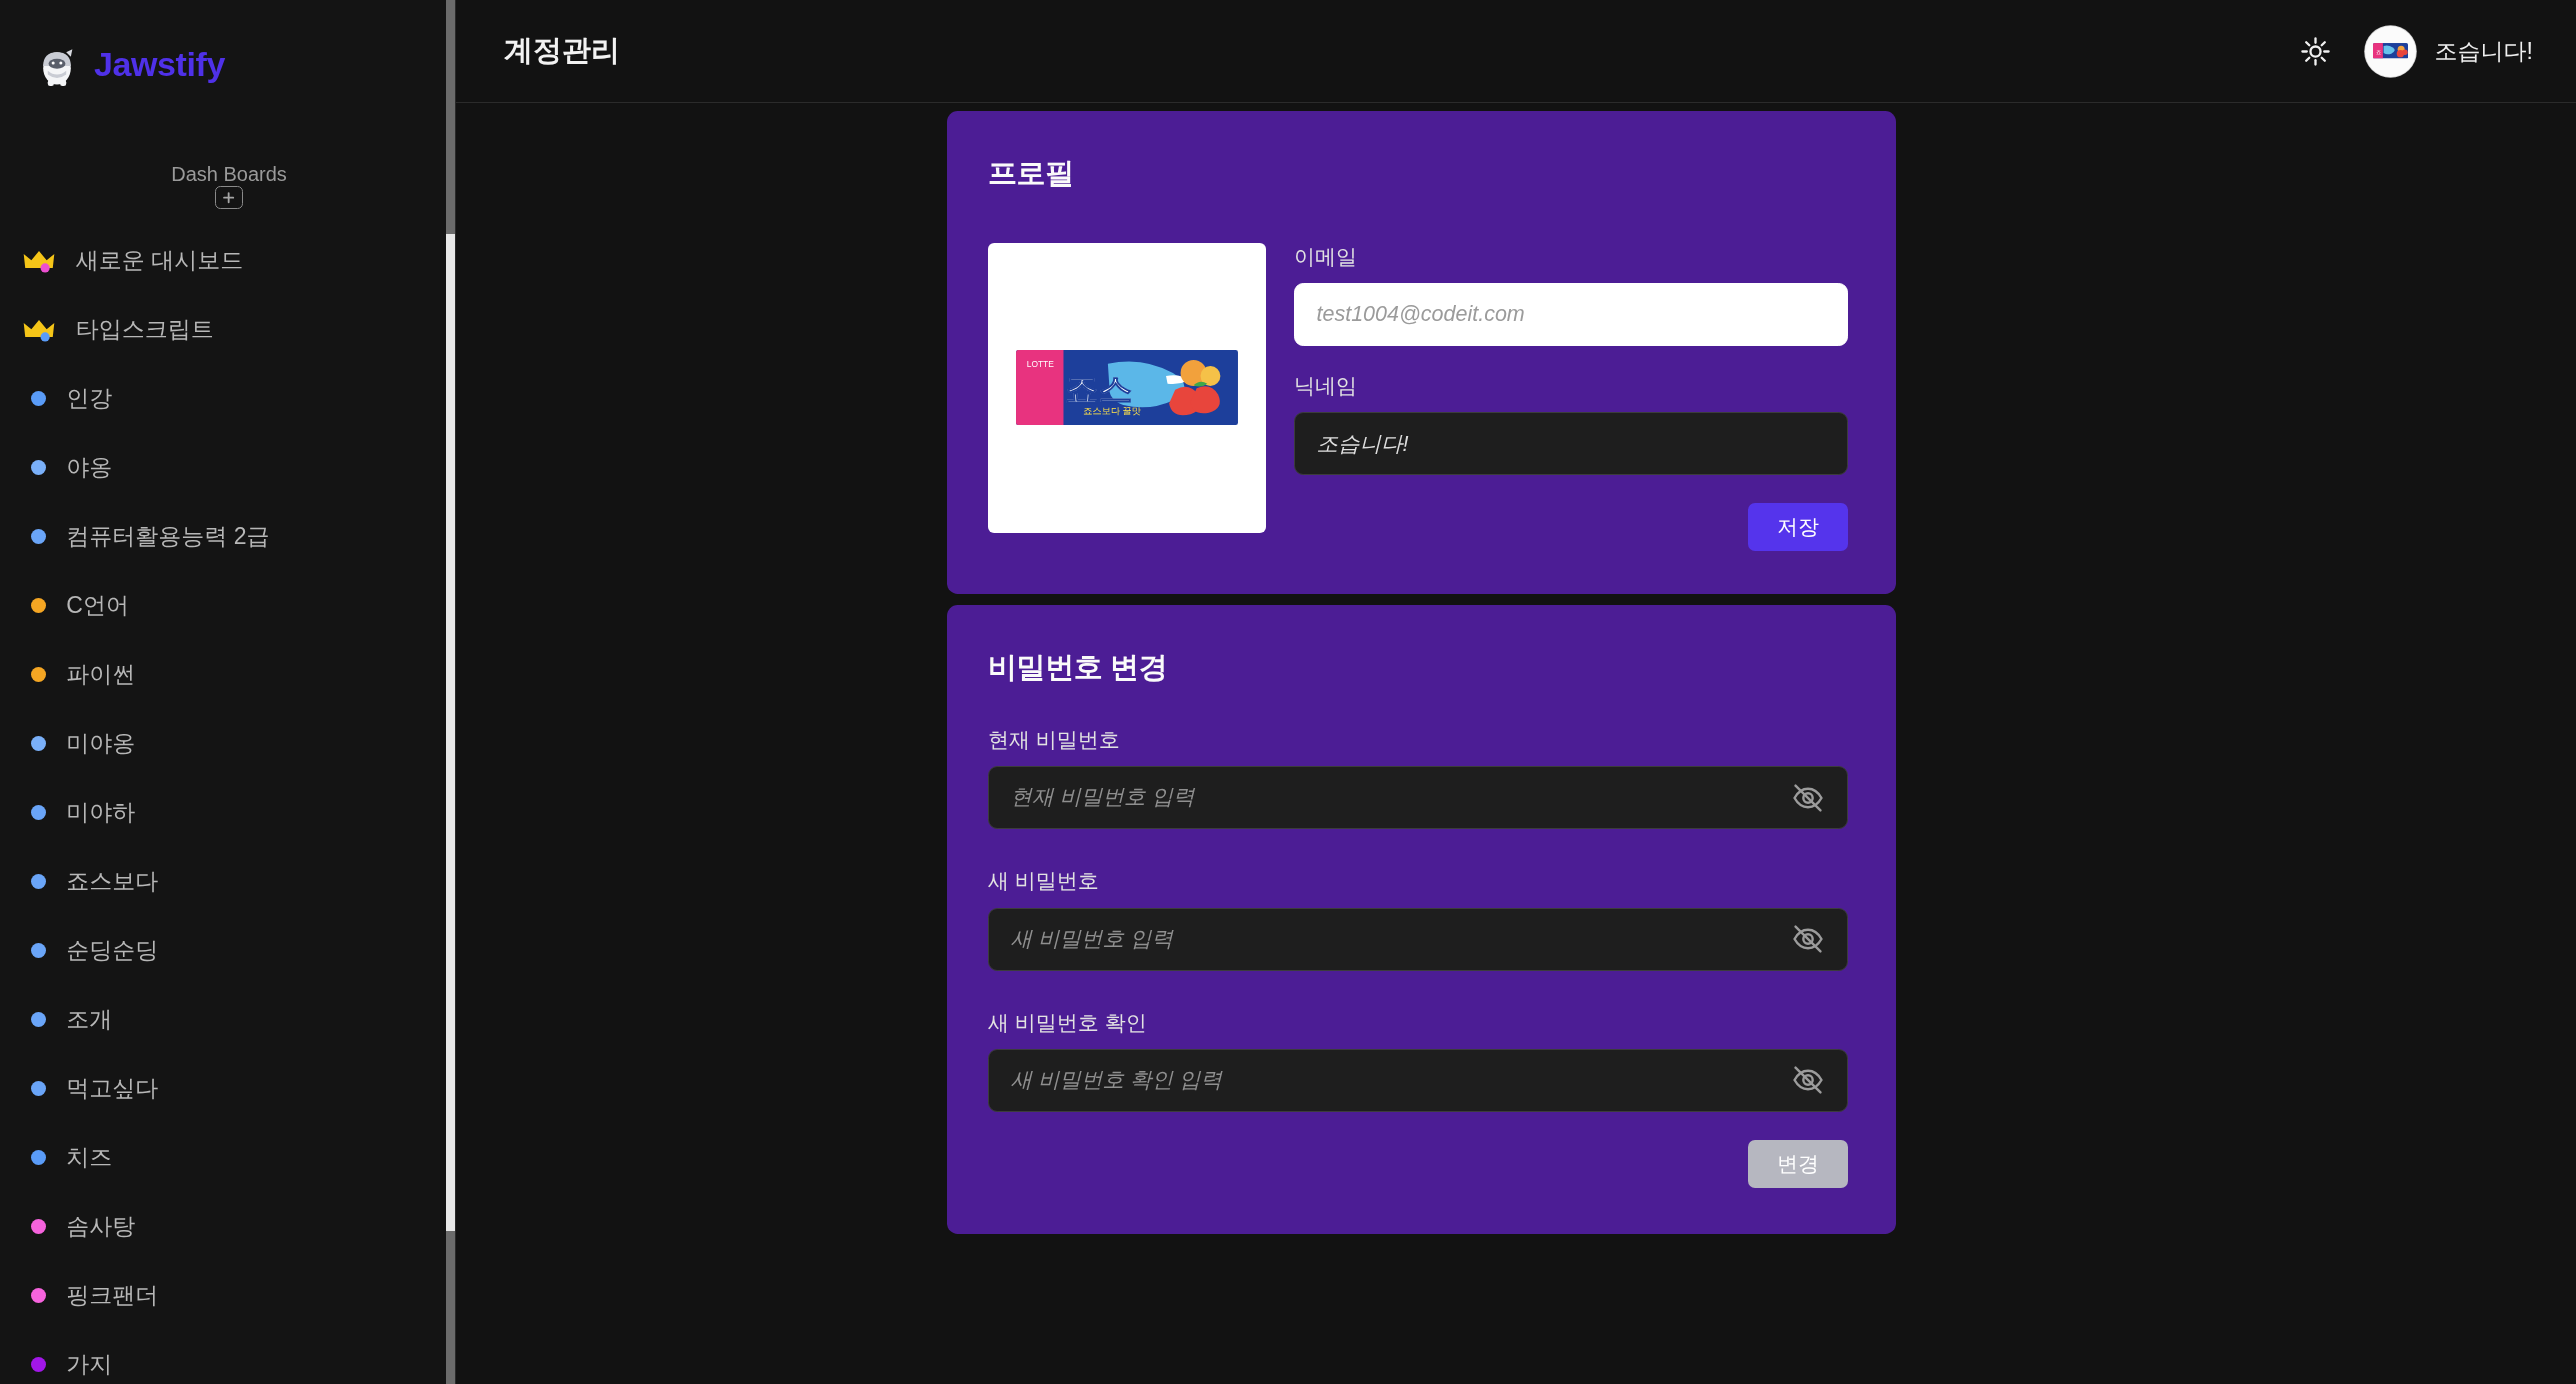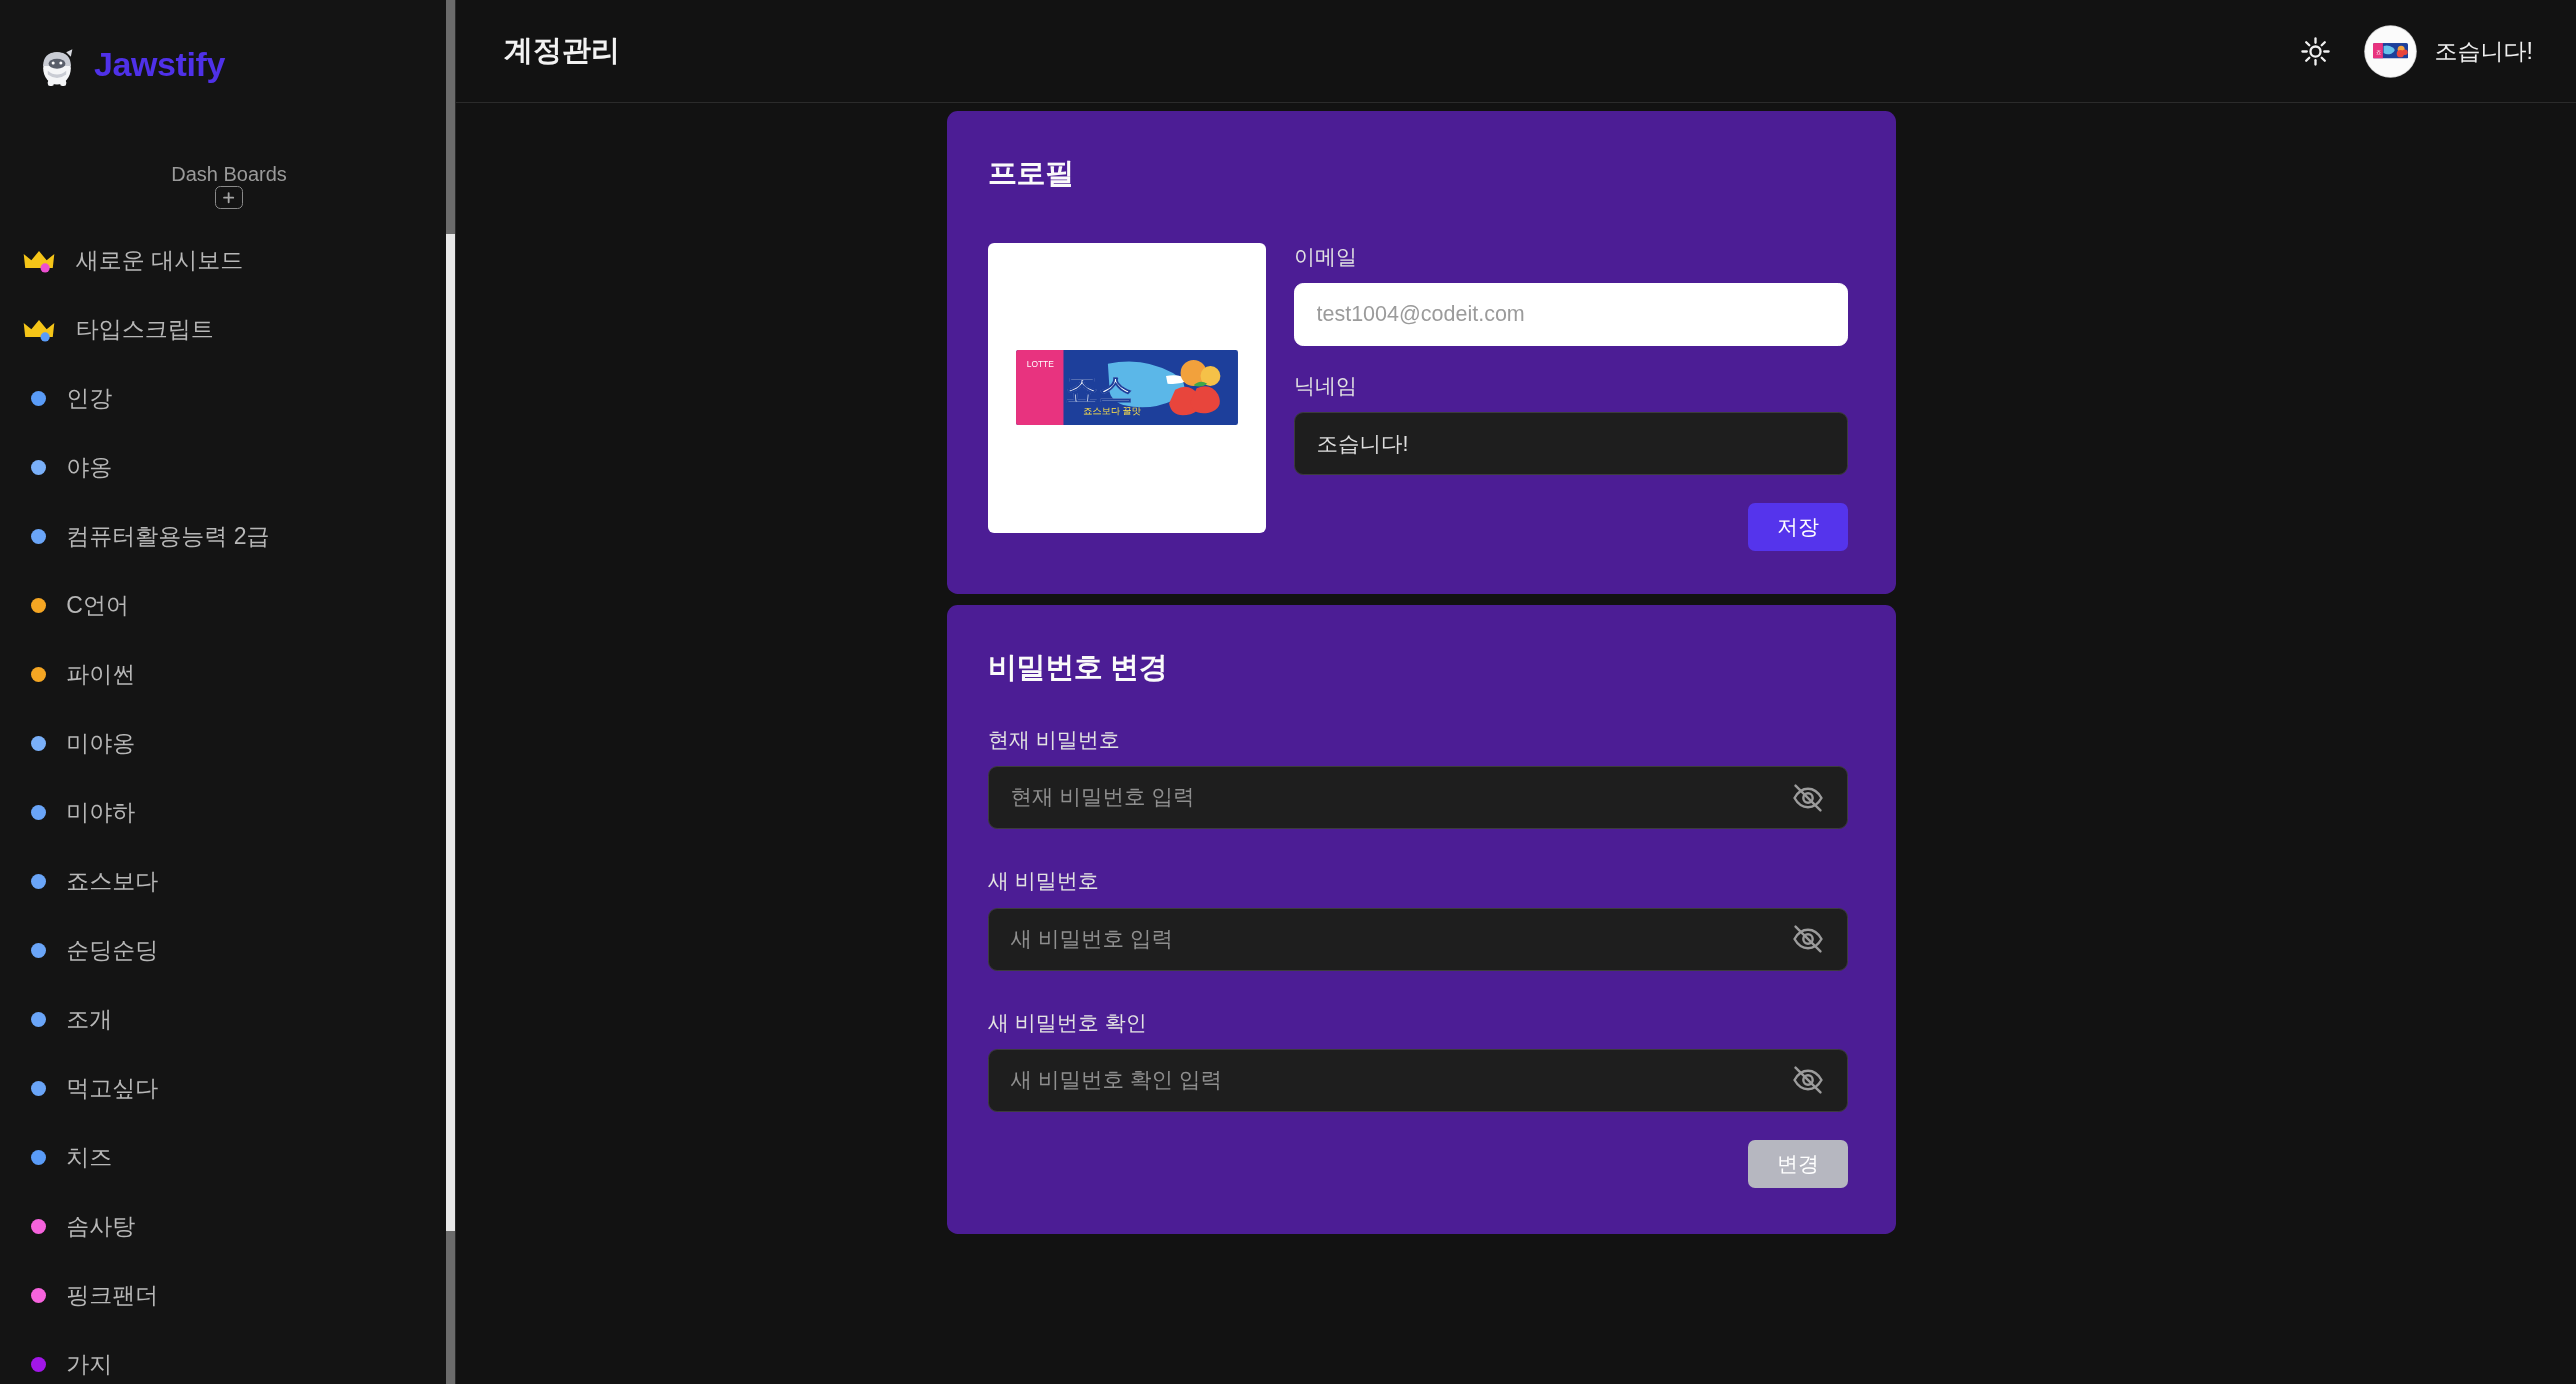--- a/index.html
+++ b/index.html
@@ -99,20 +99,21 @@
     flex: 0 0 278px; display: flex; align-items: center; justify-content: center;
   }
   .jaws-pkg { width: 222px; height: 75px; position: relative; border-radius: 2.3px; overflow: hidden; }
   .profile-fields { flex: 1 1 auto; }
   .field-label { color: #e2e2e2; font-size: 21px; margin-bottom: 12.3px; display: block; }
   .inp {
     width: 100%; height: 63px; border-radius: 9.2px; border: 0.8px solid #3c3c3c;
     background: #1e1e1e; color: #dedede; font-size: 21.5px;
     padding: 0 21.5px; outline: none;
     font-family: "Liberation Sans", "DejaVu Sans", sans-serif;
+    font-style: italic;
   }
   .inp::placeholder { color: #8f8f8f; }
   .inp.white { background: #ffffff; border: 0.8px solid #ffffff; color: #555; }
   .inp.white::placeholder { color: #9b9b9b; }
   .gap { height: 26px; }
   .btn-row { display: flex; justify-content: flex-end; margin-top: 28px; }
   .btn {
     border: none; border-radius: 7px; padding: 0 29px; height: 48px;
     font-size: 21px; cursor: pointer;
     font-family: "Liberation Sans", "DejaVu Sans", sans-serif;

